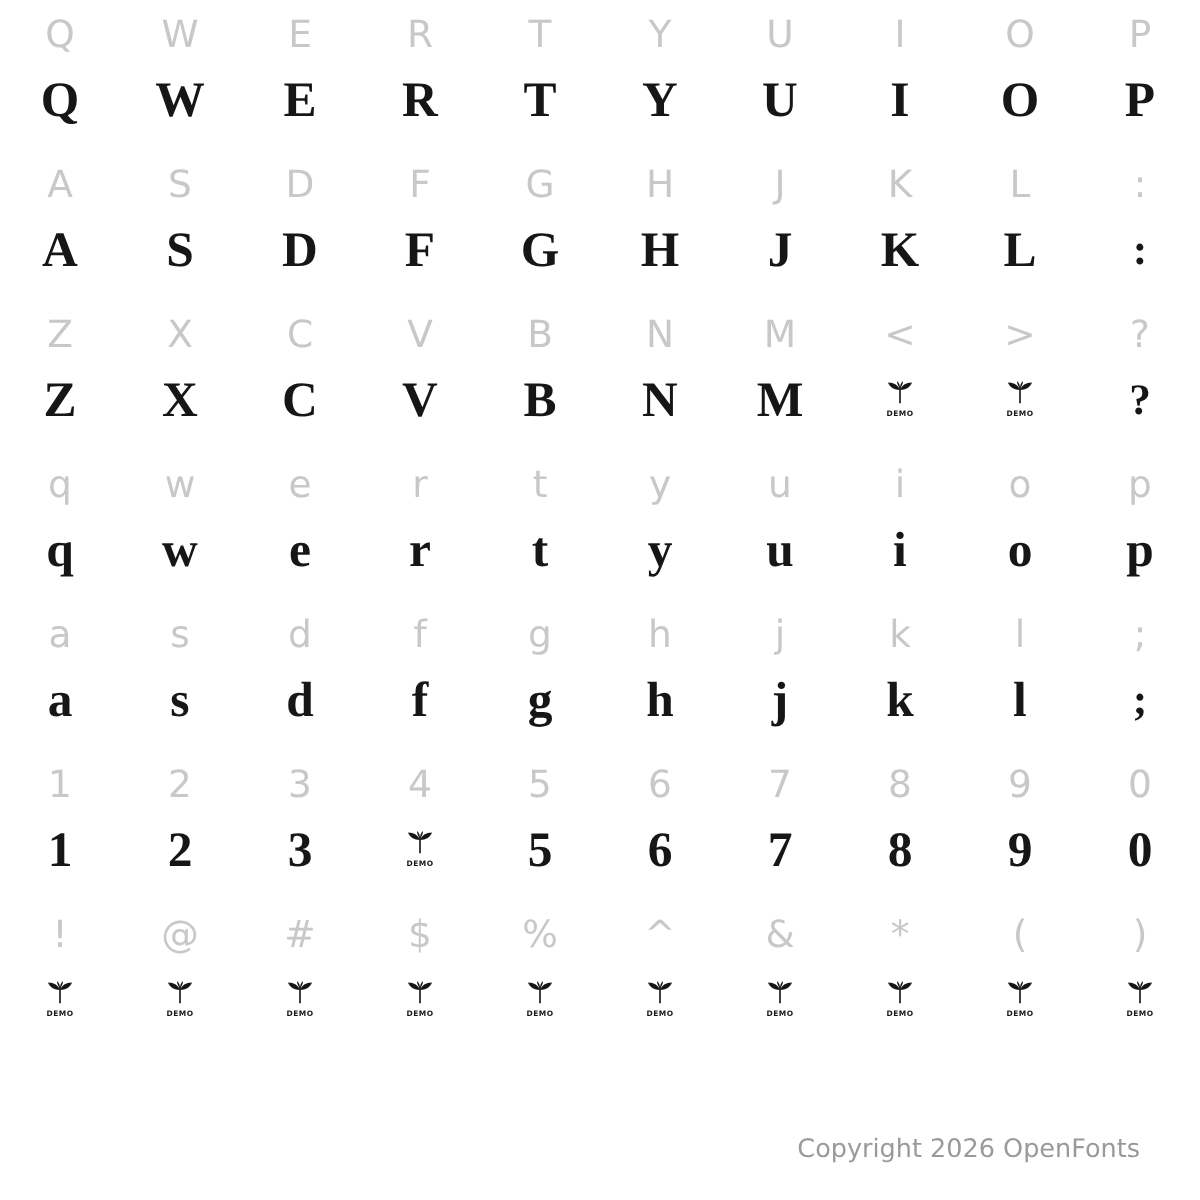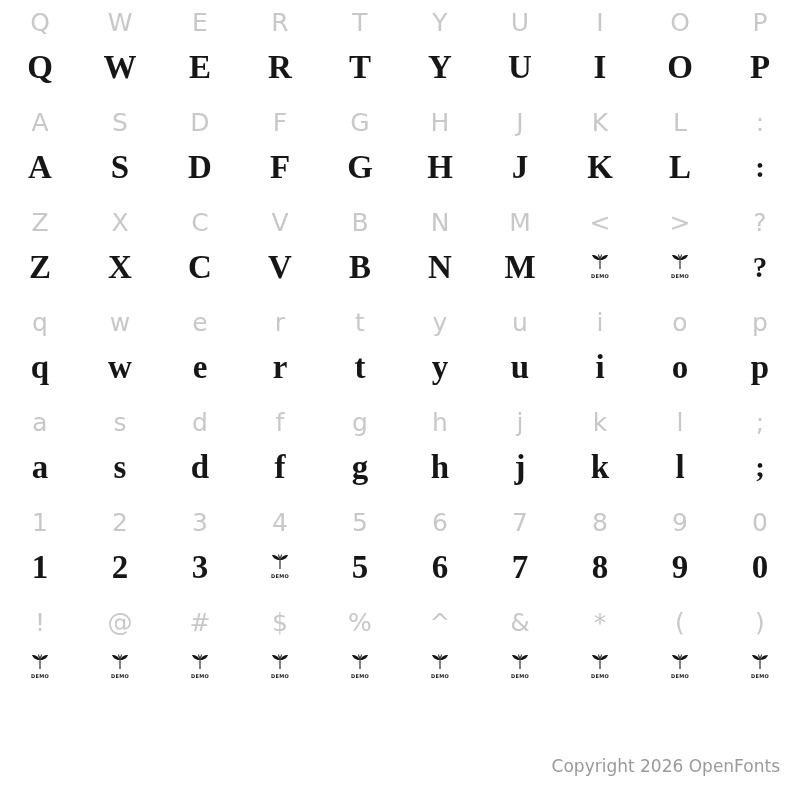--- a/index.html
+++ b/index.html
@@ -93,21 +93,21 @@
     color: #161616;
     font-weight: bold;
     line-height: 1;
   }
   .footer {
     position: absolute;
     left: 0;
     bottom: 24px;
     width: 800px;
     text-align: right;
-    padding-right: 20px;
+    padding-right: 40px;
     box-sizing: border-box;
   }
   .footer-text {
     font-family: "DejaVu Sans", sans-serif;
     font-size: 17px;
     color: #9a9a9a;
   }
 </style>
 </head>
 <body>

